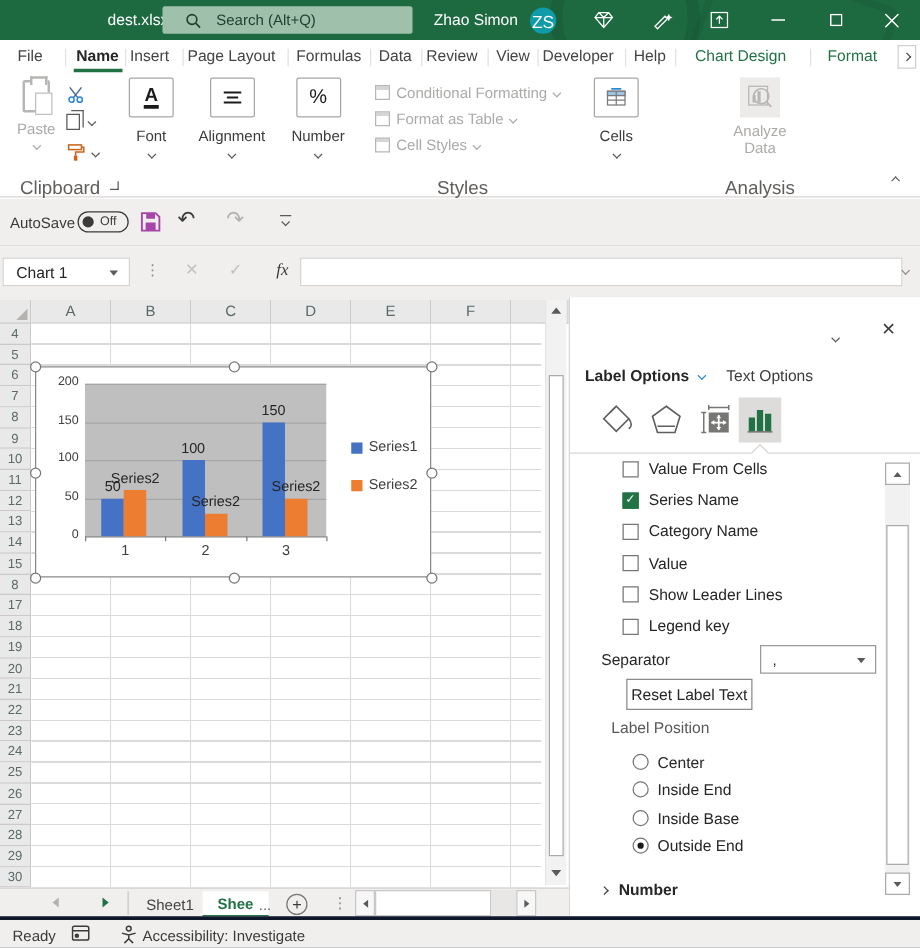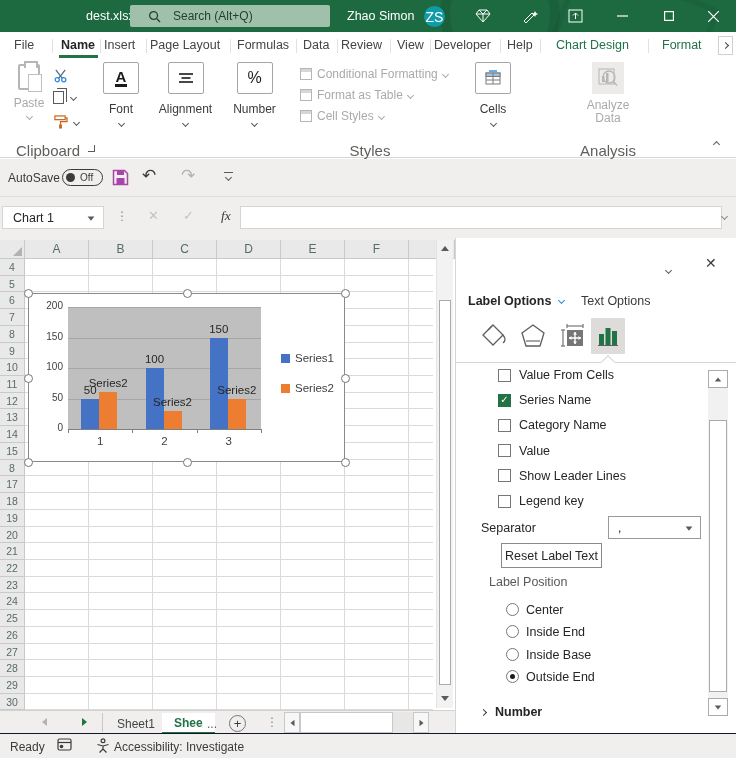--- a/index.html
+++ b/index.html
@@ -170,21 +170,21 @@
   .st-ellipsis { position:absolute; left:207px; top:6px; color:#605e5c; font-size:12px; }
   .st-add { position:absolute; left:229px; top:4px; width:17px; height:17px; border:1px solid #767674; border-radius:50%;
             color:#3b3b3b; font-size:13px; line-height:15px; text-align:center; }
   .st-dots { position:absolute; left:266px; top:4px; color:#8a8886; font-size:12px; }
   .hs-box { position:absolute; top:1px; width:16px; height:21px; background:#f7f7f7; border:1px solid #c8c8c8;
             display:flex; align-items:center; justify-content:center; }
   .hs-thumb { position:absolute; left:300px; top:1px; width:93px; height:21px; background:#fff; border:1px solid #c8c8c8; }
   .hs-track { position:absolute; left:393px; top:1px; width:20px; height:21px; background:#e8e7e6; }
 
   
-  .statusbar { position:absolute; left:0; top:733px; width:736px; height:25px; background:#f0efee; border-top:1px solid #0f172a; font-size:12px; color:#3b3b3b; }
+  .statusbar { position:absolute; left:0; top:733px; width:736px; height:25px; background:#f0efee; border-top:3px solid #0f172a; font-size:12px; color:#3b3b3b; }
   .sb-item { position:absolute; top:6px; }
 </style>
 </head>
 <body>
 
 <div id="app">
 
   <div class="titlebar">
     <div class="tb-deco1"></div>
     <div class="tb-deco2"></div>

